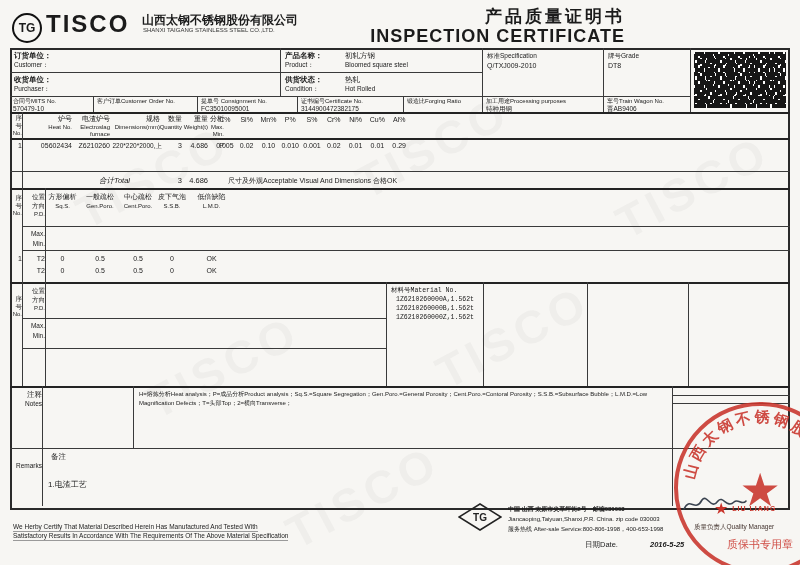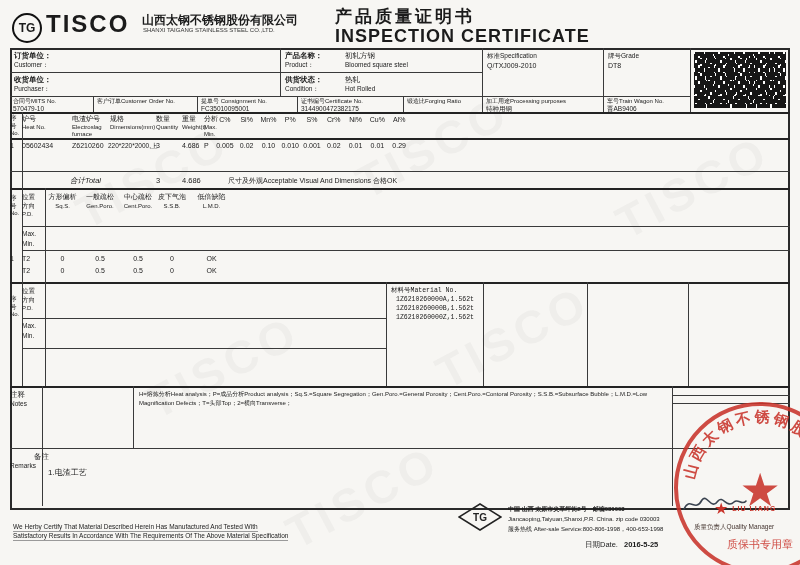--- a/index.html
+++ b/index.html
@@ -9,21 +9,21 @@
   .hl{position:absolute;background:#3a3a3a;height:1px;}
   .hl2{position:absolute;background:#232323;height:2px;}
   .vl{position:absolute;background:#3a3a3a;width:1px;}
   .frame{position:absolute;border:2px solid #2a2a2a;}
   .f6{font-size:6px;line-height:7px;}
   .f65{font-size:6.5px;line-height:8px;}
   .f7{font-size:7px;line-height:8.5px;}
   .f75{font-size:7.5px;line-height:9px;}
   .f8{font-size:8px;line-height:10px;}
   .b{font-weight:bold;}
-  .ctr{text-align:left;}
+  .ctr{text-align:right;}
   .wm{position:absolute;font-size:46px;font-weight:bold;letter-spacing:5px;
       color:rgba(100,100,100,0.05);transform:rotate(-28deg);pointer-events:none;}
   .logo-circle{position:absolute;left:12px;top:13px;width:26px;height:26px;border:2.5px solid #111;
       border-radius:50%;text-align:center;font-weight:bold;font-size:12px;line-height:26px;}
   .qr{position:absolute;left:694px;top:52px;width:92px;height:56px;background-color:#fdfdfd;
       background-image:
         repeating-conic-gradient(#161616 0 25%,transparent 0 50%),
         repeating-conic-gradient(#161616 0 25%,transparent 0 50%),
         repeating-conic-gradient(#161616 0 25%,transparent 0 50%);
       background-size:8px 8px,13px 9px,5px 15px;
@@ -249,36 +249,36 @@
   <div class="abs f65" style="left:396px;top:296px;font-family:'Liberation Mono',monospace;">1Z6210260000A,1.562t</div>
   <div class="abs f65" style="left:396px;top:305px;font-family:'Liberation Mono',monospace;">1Z6210260000B,1.562t</div>
   <div class="abs f65" style="left:396px;top:314px;font-family:'Liberation Mono',monospace;">1Z6210260000Z,1.562t</div>
 
   <div class="abs f75 ctr" style="left:10px;top:390px;width:32px;">注释</div>
   <div class="abs f65 ctr" style="left:10px;top:400px;width:32px;">Notes</div>
   <div class="abs" style="left:139px;top:390px;width:528px;font-size:6px;line-height:8.5px;">H=熔炼分析Heat analysis；P=成品分析Product analysis；Sq.S.=Square Segregation；Gen.Poro.=General Porosity；Cent.Poro.=Contoral Porosity；S.S.B.=Subsurface Bubble；L.M.D.=Low Magnification Defects；T=头部Top；2=横向Transverse；</div>
 
   <div class="abs f75 ctr" style="left:10px;top:452px;width:32px;margin-left:24px;">备注</div>
   <div class="abs f65 ctr" style="left:10px;top:462px;width:32px;">Remarks</div>
-  <div class="abs f8" style="left:48px;top:468px;text-align:center;">1.电渣工艺</div>
+  <div class="abs f8" style="left:48px;top:480px;text-align:center;">1.电渣工艺</div>
 
   <div class="abs f65" style="left:13px;top:523px;"><span class="underl">We Herby Certify That Material Described Herein Has Manufactured And Tested With</span></div>
   <div class="abs f65" style="left:13px;top:532px;"><span class="underl">Satisfactory Results In Accordance With The Requirements Of The Above Material Specification</span></div>
 
   <svg class="abs" style="left:458px;top:503px;" width="44" height="28">
     <polygon points="22,1 43,14 22,27 1,14" fill="none" stroke="#222" stroke-width="1.5"></polygon>
     <text x="22" y="18" text-anchor="middle" font-size="10" font-weight="bold" fill="#222" font-family="Liberation Sans,sans-serif">TG</text>
   </svg>
   <div class="abs f6 b" style="left:508px;top:506px;">中国 山西 太原市尖草坪街2号　邮编030003</div>
   <div class="abs f6" style="left:508px;top:516px;">Jiancaoping,Taiyuan,Shanxi,P.R. China. zip code 030003</div>
   <div class="abs f6" style="left:508px;top:526px;">服务热线 After-sale Service:800-806-1998，400-653-1998</div>
 
   <div class="abs f75" style="left:585px;top:540px;">
     <span>日期Date.</span>
-    <span class="b" style="margin-left:4px;">2016-5-25</span>
+    <span class="b" style="margin-left:30px;font-style:italic;">2016-5-25</span>
   </div>
 
   <svg class="abs" style="left:680px;top:492px;" width="70" height="24">
     <path d="M4,17 C10,4 15,21 22,8 C27,1 31,19 38,9 C43,3 47,17 54,10 C58,6 62,14 66,9" fill="none" stroke="#3a4350" stroke-width="1.6" stroke-linecap="round"></path>
   </svg>
   <div class="sig-stamp">
     <span class="star">★</span>
     <span class="nm">LIU LIANG</span>
   </div>
   <div class="abs f65" style="left:694px;top:523px;color:#44342f;">质量负责人Quality Manager</div>

